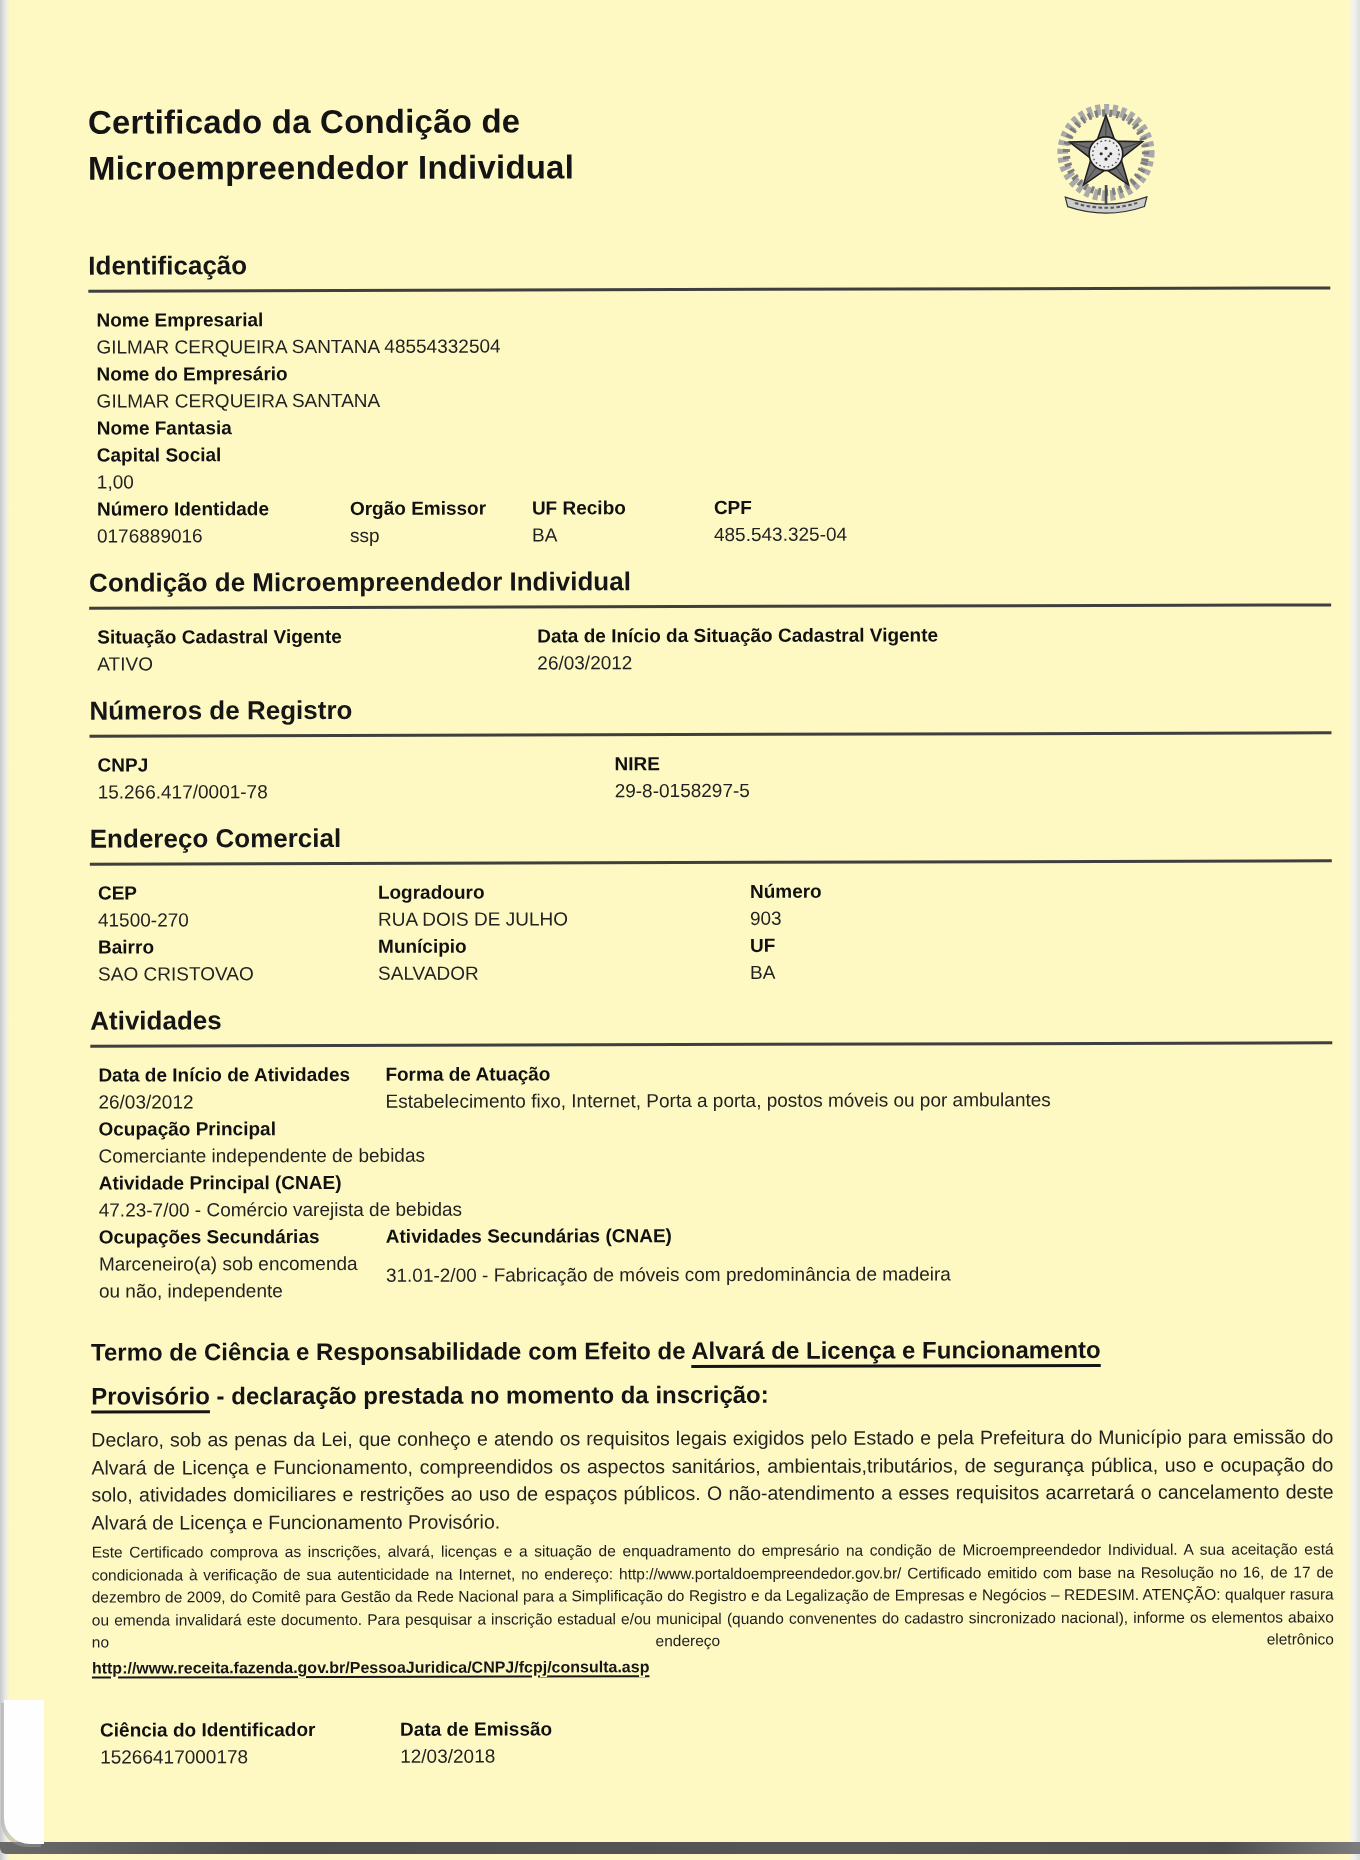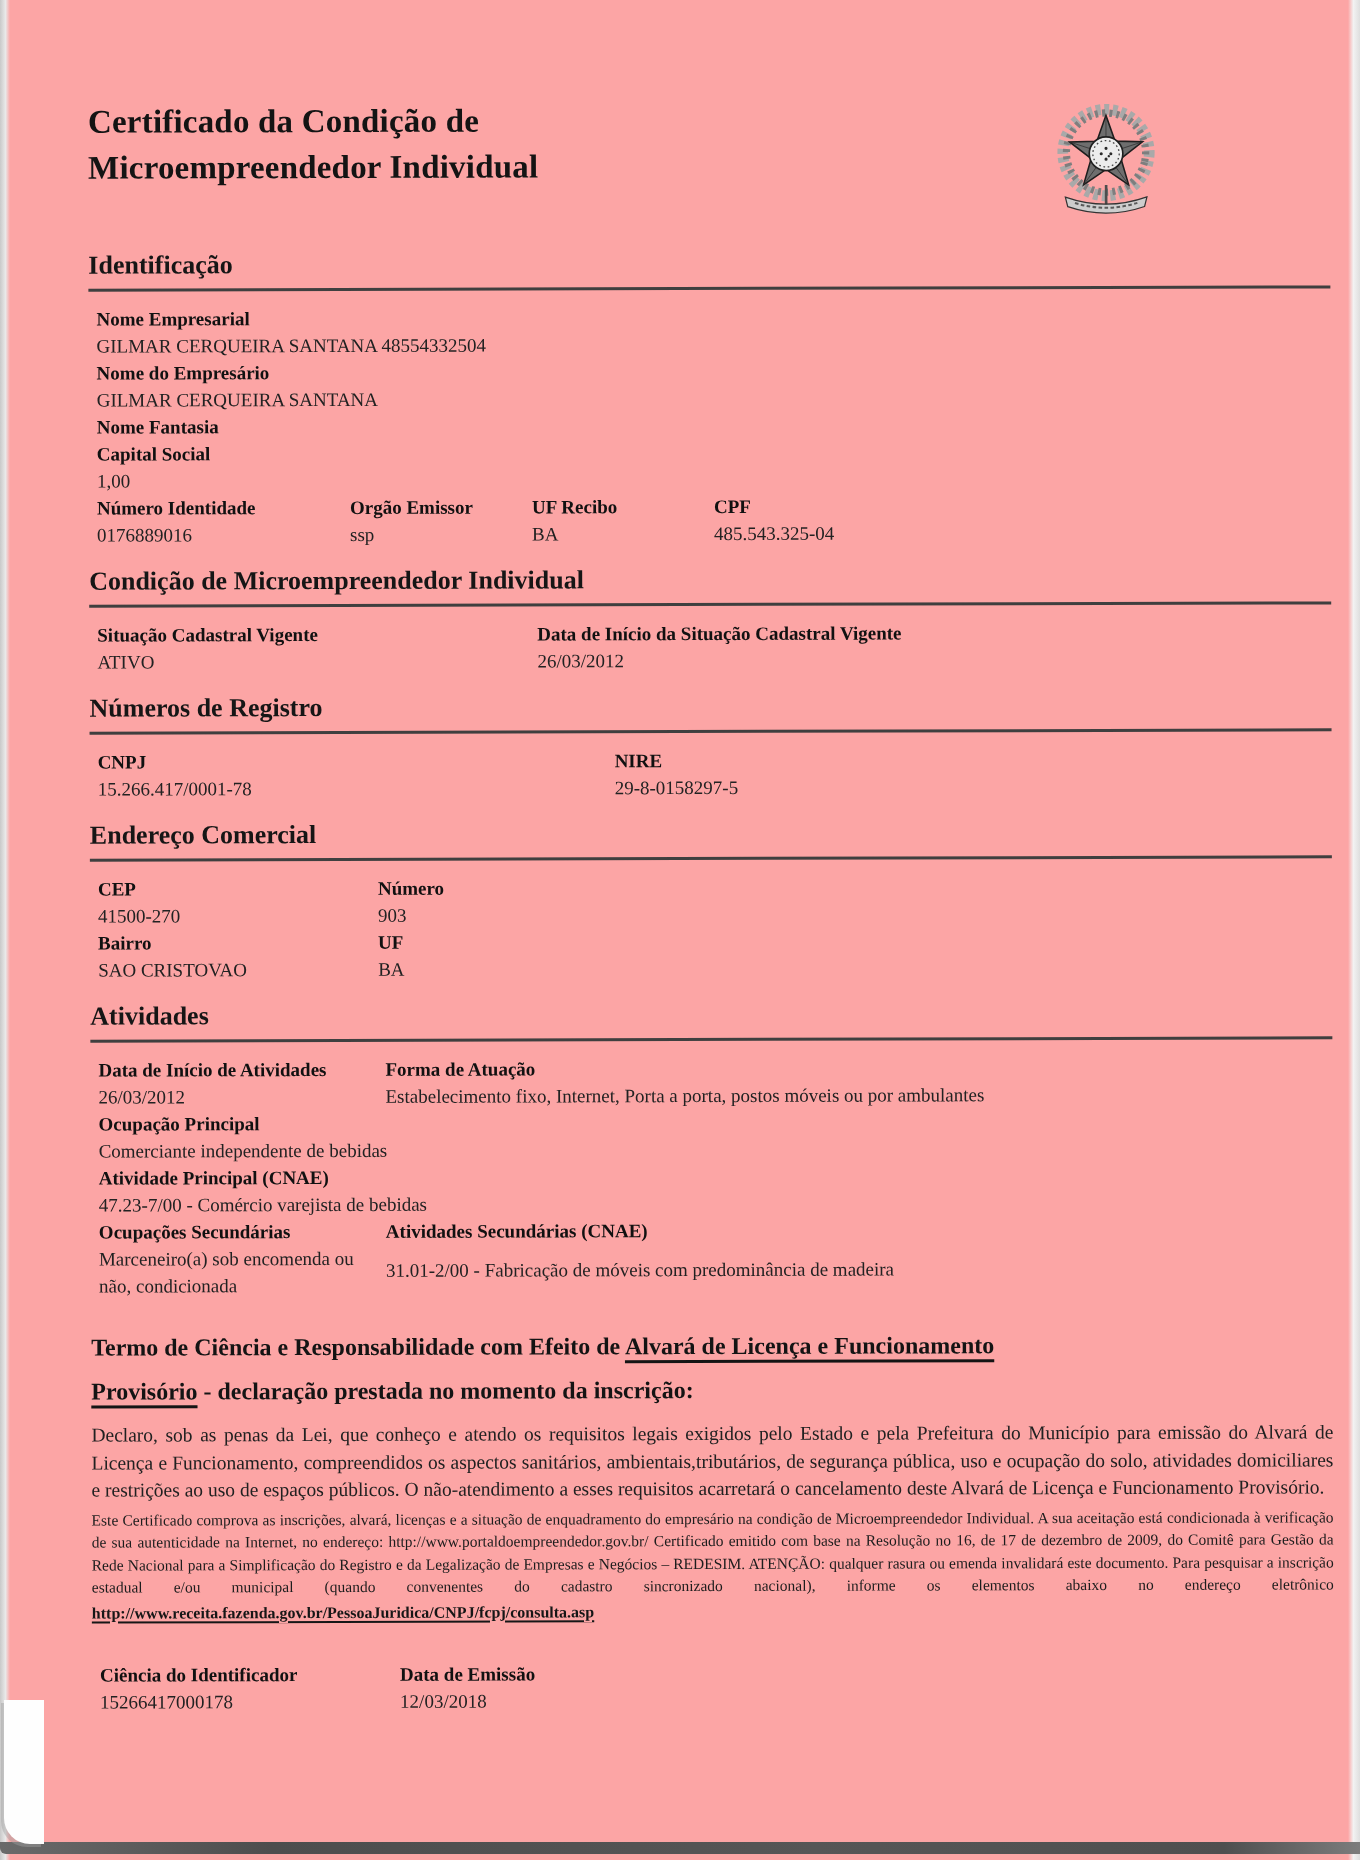--- a/index.html
+++ b/index.html
@@ -4,21 +4,21 @@
 <style>
   * { margin:0; padding:0; box-sizing:border-box; }
   html,body { width:1360px; height:1860px; }
   body {
     font-family: "Liberation Sans", sans-serif;
     background:#ffffff;
     color:#1e1e1e;
     position:relative;
     overflow:hidden;
   }
-  .page { position:absolute; inset:0; background:#fca5a5;font-family:Liberation Serif, serif; }
+  .page { position:absolute; inset:0; background:#fef9c3; }
   .scan-edge-left{
     position:absolute; left:0; top:0; width:10px; height:100%;
     background:linear-gradient(to right,#c9c9c9 0%, #e9e9e9 55%, rgba(255,255,255,0) 100%);
   }
   .scan-edge-right{
     position:absolute; right:0; top:0; width:12px; height:100%;
     background:linear-gradient(to left,#dedede 0%, #f2f2f2 55%, rgba(255,255,255,0) 100%);
   }
   .scan-bottom-band{
     position:absolute; left:0; right:0; top:1842px; height:12px;
@@ -180,20 +180,26 @@
     <h2 class="section">Endereço Comercial</h2>
     <div class="fields">
       <div class="grid g-end">
         <div class="cell">
           <div class="label">CEP</div>
           <div class="value">41500-270</div>
           <div class="label">Bairro</div>
           <div class="value">SAO CRISTOVAO</div>
         </div>
         <div class="cell">
+          <div class="label">Logradouro</div>
+          <div class="value">RUA DOIS DE JULHO</div>
+          <div class="label">Munícipio</div>
+          <div class="value">SALVADOR</div>
+        </div>
+        <div class="cell">
           <div class="label">Número</div>
           <div class="value">903</div>
           <div class="label">UF</div>
           <div class="value">BA</div>
         </div>
       </div>
     </div>
 
     
     <h2 class="section">Atividades</h2>
@@ -208,21 +214,21 @@
           <div class="value">Estabelecimento fixo, Internet, Porta a porta, postos móveis ou por ambulantes</div>
         </div>
       </div>
       <div class="label">Ocupação Principal</div>
       <div class="value">Comerciante independente de bebidas</div>
       <div class="label">Atividade Principal (CNAE)</div>
       <div class="value">47.23-7/00 - Comércio varejista de bebidas</div>
       <div class="grid g-ativ">
         <div class="cell" style="padding-right:24px;">
           <div class="label">Ocupações Secundárias</div>
-          <div class="value">Marceneiro(a) sob encomenda ou não, condicionada</div>
+          <div class="value">Marceneiro(a) sob encomenda ou não, independente</div>
         </div>
         <div class="cell">
           <div class="label">Atividades Secundárias (CNAE)</div>
           <div class="value offset-val">31.01-2/00 - Fabricação de móveis com predominância de madeira</div>
         </div>
       </div>
     </div>
 
     
     <div class="termo-heading">

